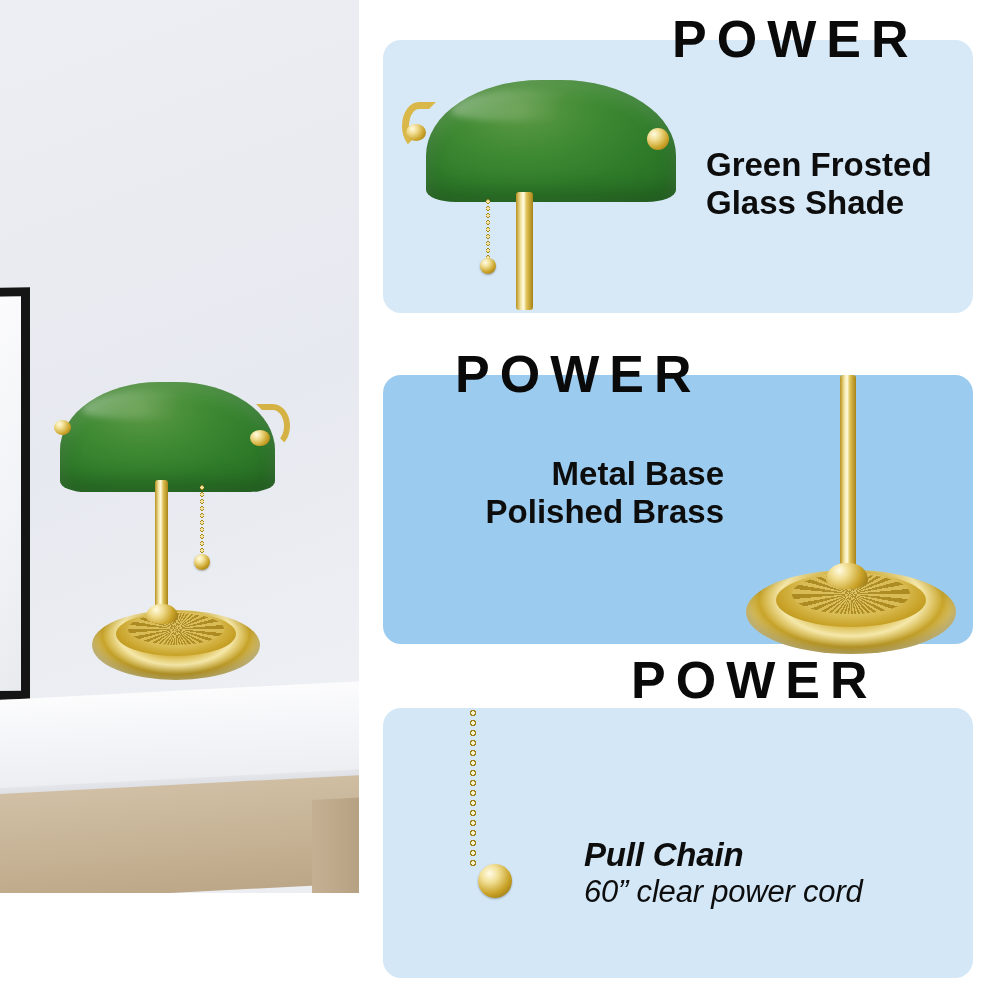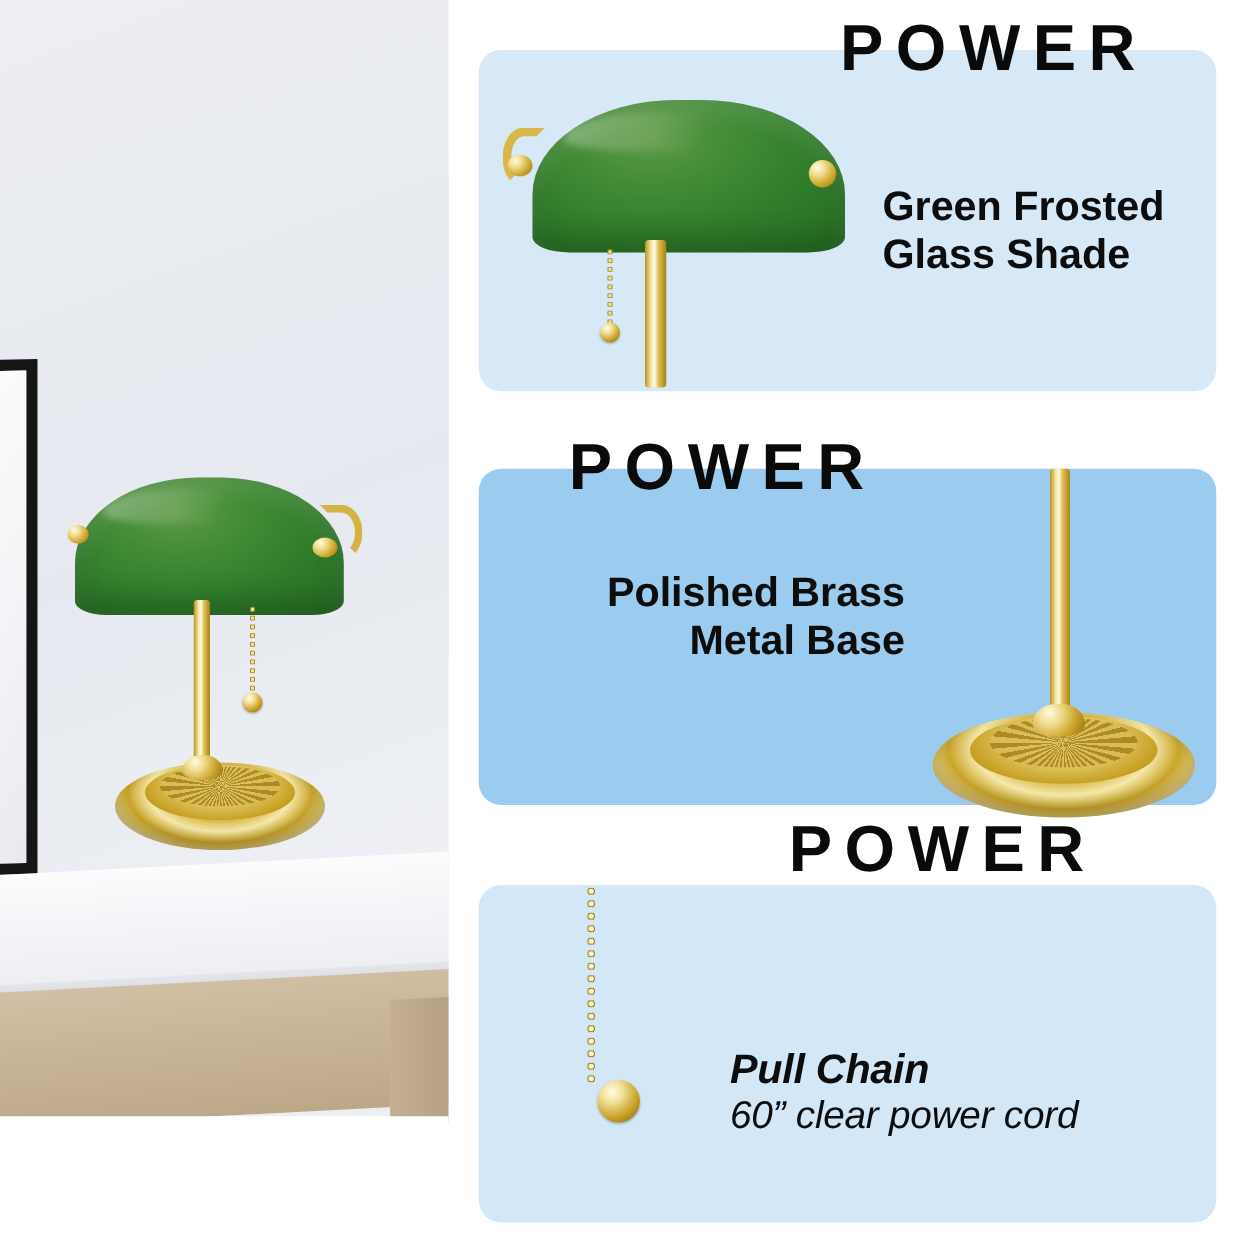--- a/index.html
+++ b/index.html
@@ -285,22 +285,22 @@
   <div class="lamp" id="base-art">
     <div class="stem brass-v lamp-stem"></div>
     <div class="base-disc"></div>
     <div class="base-ring"></div>
     <div class="base-flute"></div>
     <div class="knob base-cap"></div>
   </div>
 
   <div class="section-title" id="title-base">POWER</div>
   <div class="feature-text" id="txt-base">
+    <div>Metal Base</div>
     <div>Polished Brass</div>
-    <div>Metal Base</div>
   </div>
 
   <div class="panel panel-power"></div>
 
   <div class="lamp" id="power-art">
     <div class="pa-chain"></div>
     <div class="chain-ball pa-ball"></div>
   </div>
 
   <div class="section-title" id="title-power">POWER</div>

